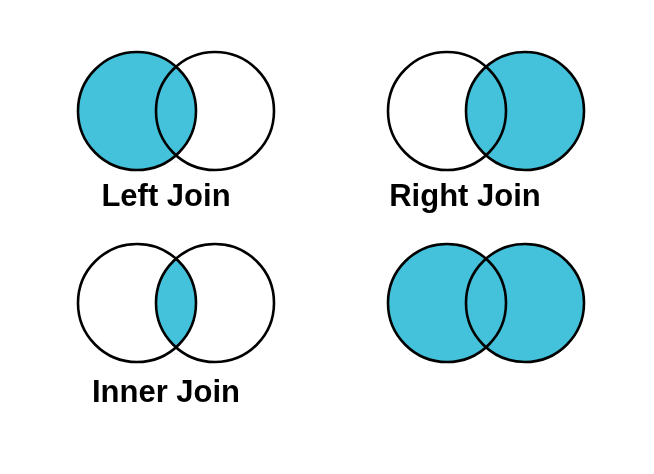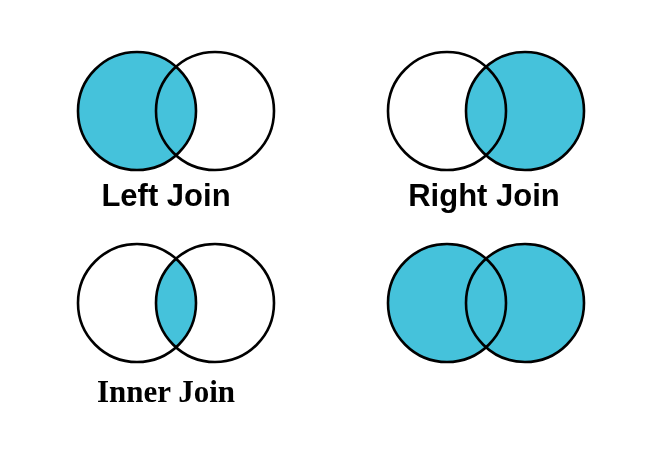--- a/index.html
+++ b/index.html
@@ -35,22 +35,22 @@
     position: absolute;
     width: 300px;
     text-align: center;
     font-size: 31px;
     font-weight: bold;
     line-height: 39px;
     color: var(--label);
     white-space: pre-line;
   }
   .join-label.q1 { left: 16px;  top: 176px; }
-  .join-label.q2 { left: 334px; top: 176px; }
-  .join-label.q3 { left: 16px;  top: 372px; font-family: Liberation Serif, serif; }
+  .join-label.q2 { left: 315px; top: 176px; }
+  .join-label.q3 { left: 16px;  top: 372px; }
   .join-label.q4 { left: 326px; top: 372px; }
 </style>
 </head>
 <body>
 
 <div class="canvas">
 
   <svg class="venn q1" viewBox="0 0 300 130">
     <circle class="shade" cx="111" cy="65" r="59"></circle>
     <circle class="outline" cx="111" cy="65" r="59"></circle>

